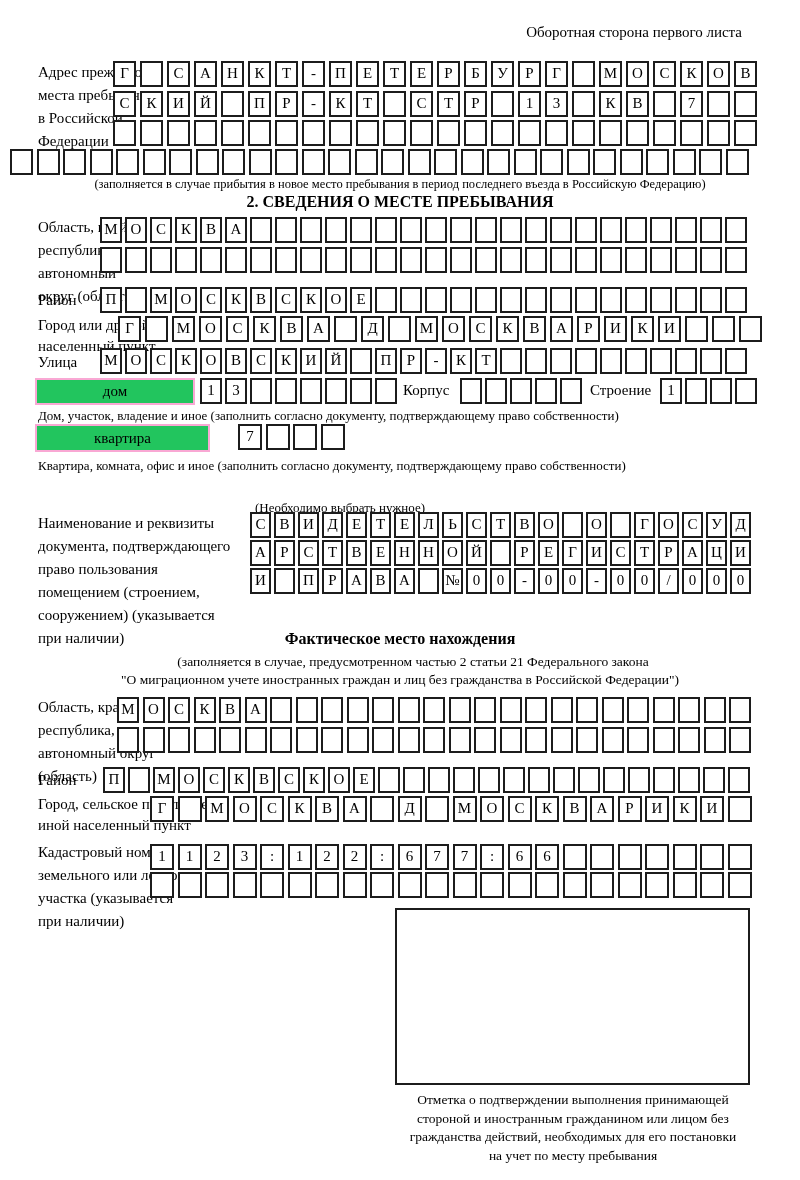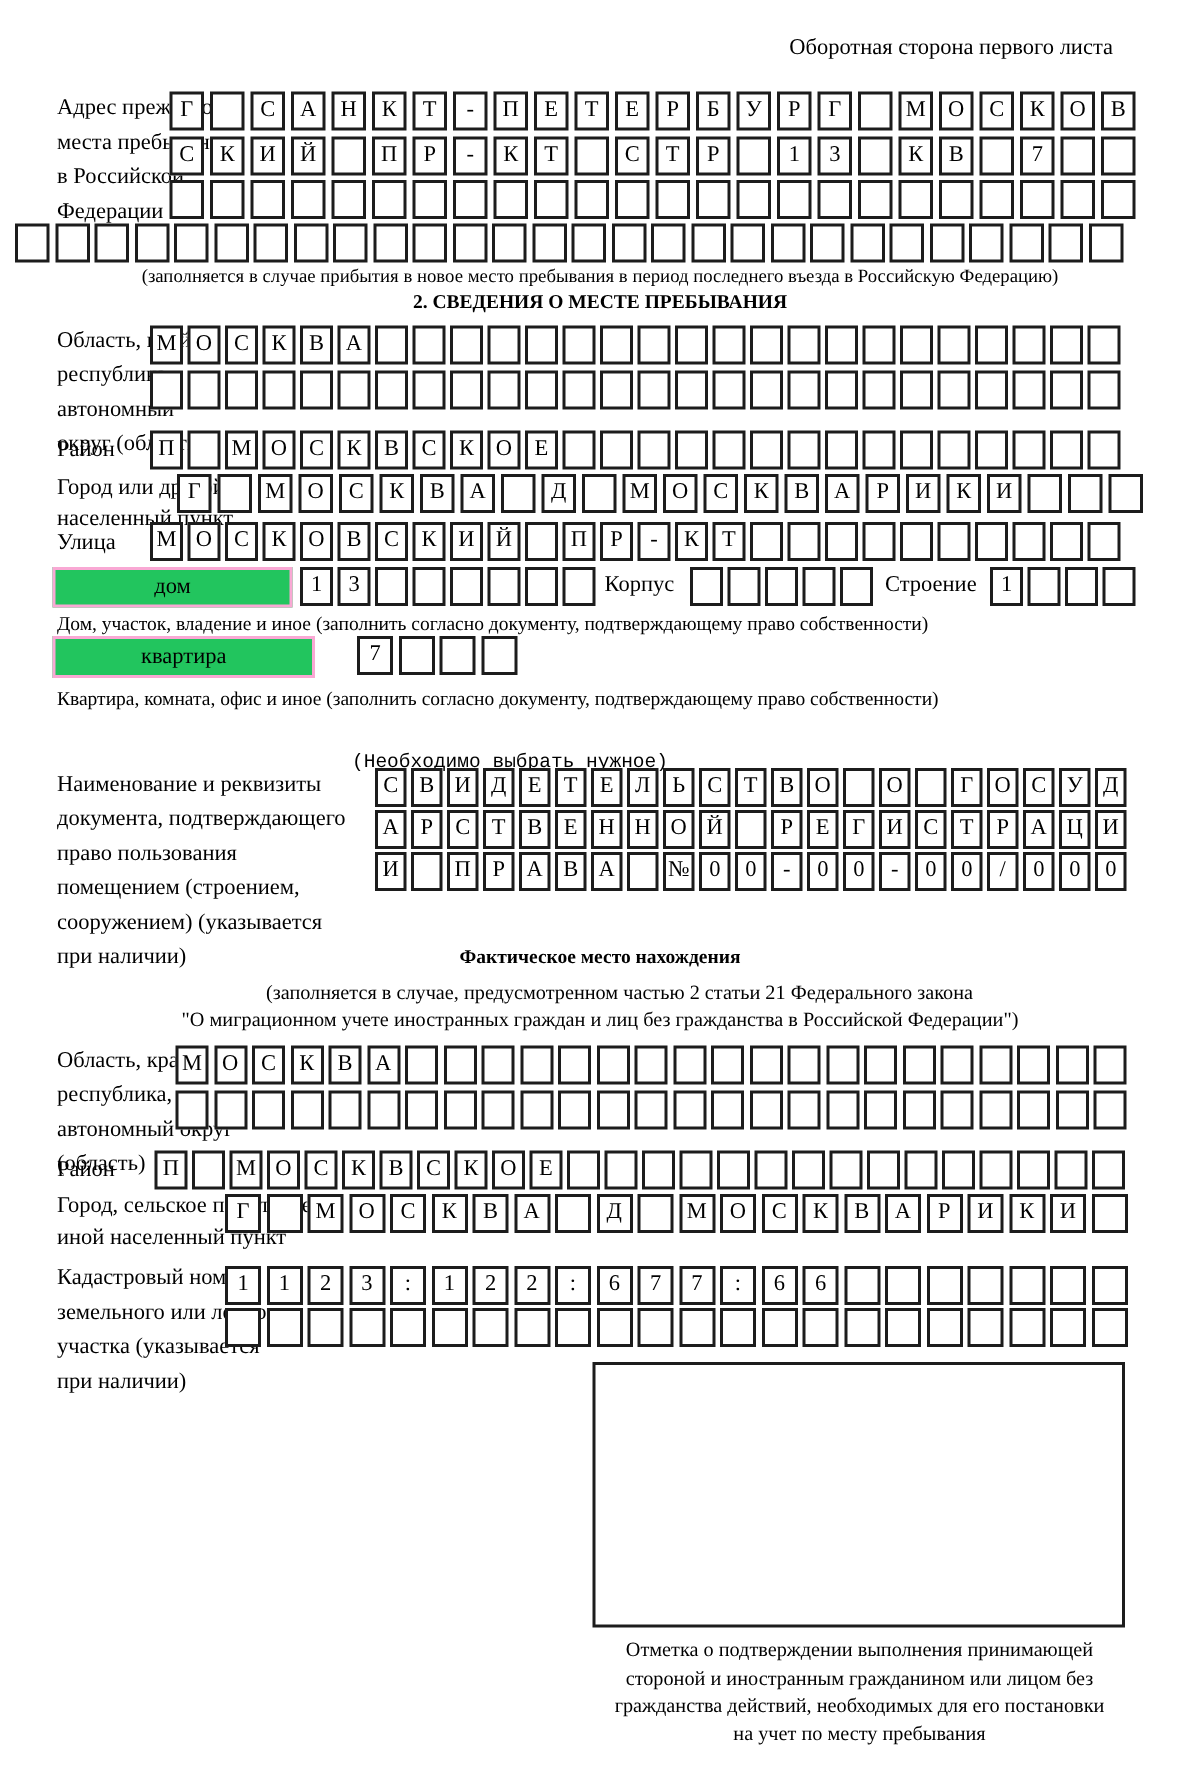--- a/index.html
+++ b/index.html
@@ -3,21 +3,21 @@
 <meta charset="utf-8">
 <style>
   * { box-sizing: border-box; margin: 0; padding: 0; }
   body { background: #fff; color: #000; font-family: "Liberation Serif", serif; }
   .page { position: relative; width: 800px; height: 1180px; background: #fff; overflow: hidden; }
   .abs { position: absolute; }
   .lbl { font-size: 15px; line-height: 23px; white-space: pre-line; }
   .lbl-tight { font-size: 15px; line-height: 21px; white-space: pre-line; }
   .cap { font-size: 13px; }
   .cap-sm { font-size: 12.5px; }
-  .title { font-size: 13px; font-weight: bold; text-align: center; width: 800px; }
+  .title { font-size: 16px; font-weight: bold; text-align: center; width: 800px; }
   .center { text-align: center; width: 800px; }
   .boxrow { display: flex; }
   .cell {
     flex: none; height: 26px; border: 2px solid #1c1c1c; background: #fff;
     text-align: center; font-size: 15px; line-height: 21px; overflow: hidden;
   }
   .g24 { column-gap: 4px; }   .g24 .cell { width: 23px; }
   .g28 { column-gap: 3.5px; } .g28 .cell { width: 23px; }
   .g26 { column-gap: 3px; }   .g26 .cell { width: 22px; }
   .g25 { column-gap: 3.5px; } .g25 .cell { width: 22px; }
@@ -336,21 +336,21 @@
 
   <div class="abs widebox" style="left:35px; top:424px; width:175px; height:28px;">квартира</div>
   <div class="abs boxrow g22" style="left:238px; top:424px;">
       <span class="cell">7</span>
       <span class="cell"></span>
       <span class="cell"></span>
       <span class="cell"></span>
     </div>
   <div class="abs cap" style="left:38px; top:434px;margin-top:24px;">Квартира, комната, офис и иное (заполнить согласно документу, подтверждающему право собственности)</div>
 
-  <div class="abs cap" style="left:140px; top:500px; width:400px; text-align:center;font-family:Liberation Mono, monospace;">(Необходимо выбрать нужное)</div>
+  <div class="abs cap" style="left:140px; top:500px; width:400px; text-align:center;">(Необходимо выбрать нужное)</div>
 
   <div class="abs lbl" style="left:38px; top:512px; width:215px;">Наименование и реквизиты
 документа, подтверждающего
 право пользования
 помещением (строением,
 сооружением) (указывается
 при наличии)</div>
   <div class="abs boxrow g21" style="left:250px; top:512px;">
       <span class="cell">С</span>
       <span class="cell">В</span>

